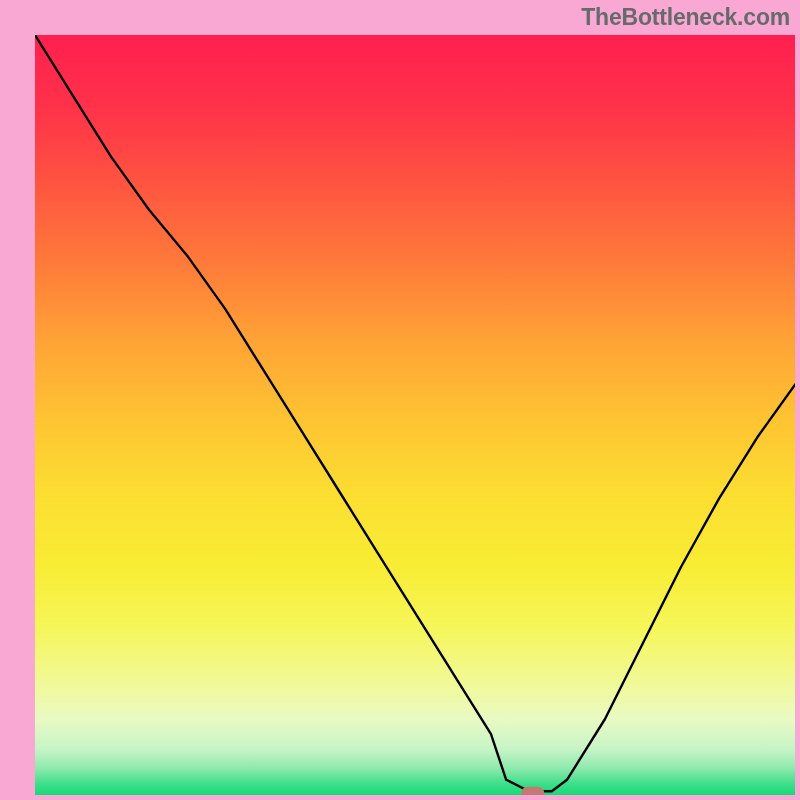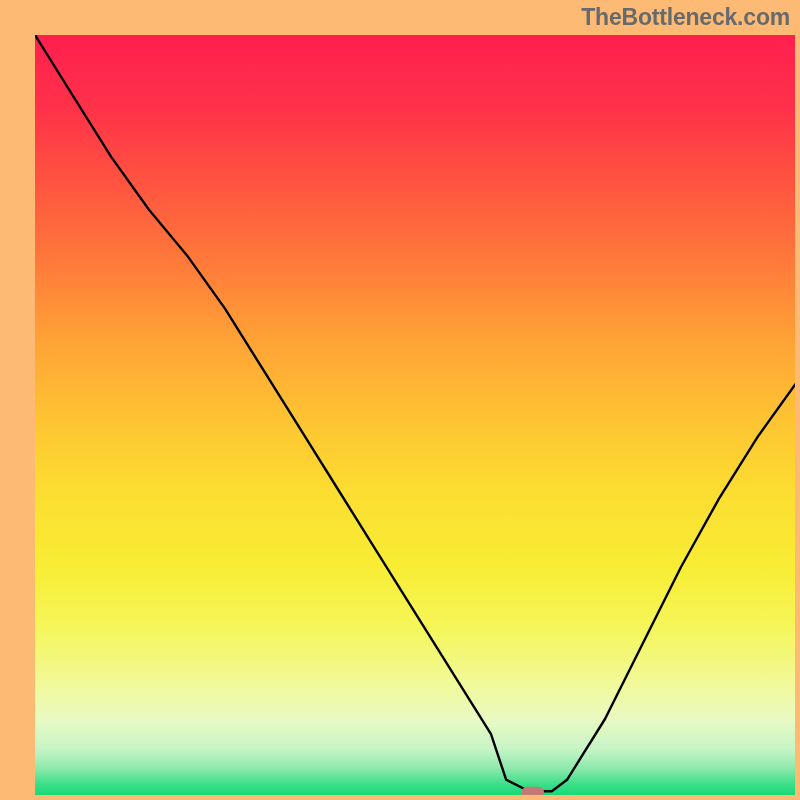--- a/index.html
+++ b/index.html
@@ -8,21 +8,21 @@
     width: 800px;
     height: 800px;
     overflow: hidden;
     background: #000;
     font-family: Arial, Helvetica, sans-serif;
   }
   .frame {
     position: relative;
     width: 800px;
     height: 800px;
-    background: #fdba74;
+    background: #f9a8d4;
   }
   .watermark {
     position: absolute;
     top: 4px;
     right: 10px;
     color: #666a6d;
     font-size: 23px;
     font-weight: 600;
     letter-spacing: -0.2px;
     user-select: none;

